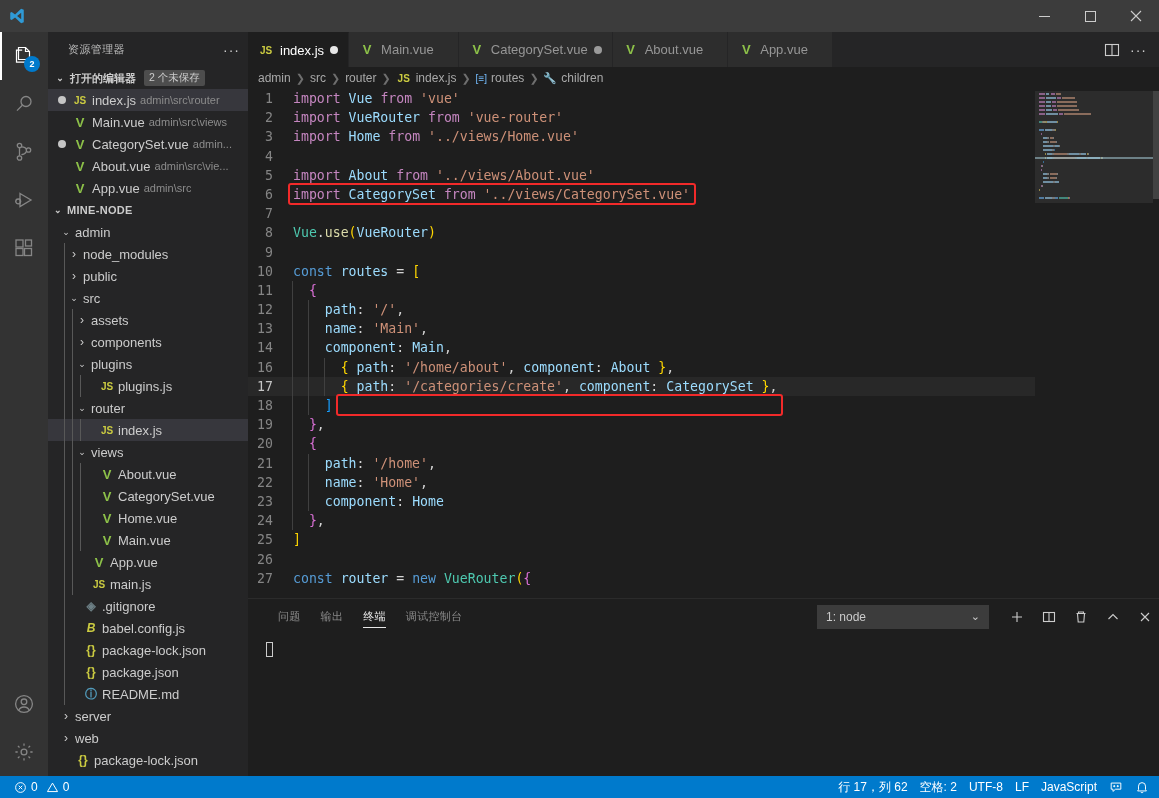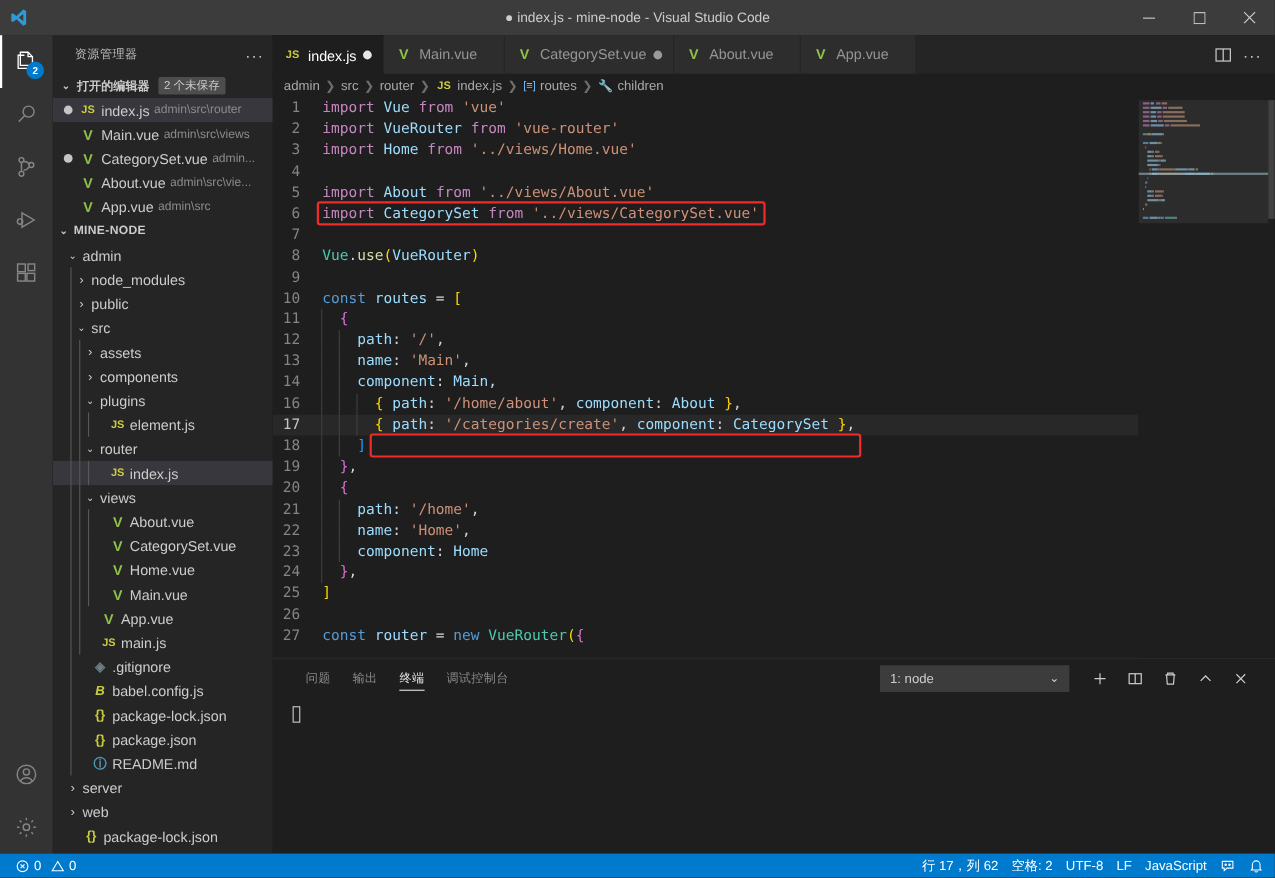--- a/index.html
+++ b/index.html
@@ -176,21 +176,21 @@
   }
   .panel-head { height:35px; display:flex; align-items:center; padding-left:20px; gap:0;justify-content:center; }
   .ptab {
     font-size:11px; color:#8a8a8a; padding:0 10px; height:35px; display:flex;
     align-items:center; position:relative; letter-spacing:.3px;
   }
   .ptab.active { color:#e7e7e7; }
   .ptab.active::after {
     content:""; position:absolute; left:10px; right:10px; bottom:6px; height:1px; background:#e7e7e7;
   }
-  .panel-actions { margin-left:auto; display:flex; align-items:center; gap:4px; padding-right:17px; }
+  .panel-actions { margin-left:auto; display:flex; align-items:center; gap:4px; padding-right:0; }
   .term-select {
     background:#3c3c3c; color:#cccccc; font-size:12px; height:24px; width:172px;
     display:flex; align-items:center; justify-content:space-between; padding:0 8px;
     border:1px solid #3c3c3c; margin-right:10px;
   }
   .pa-btn { width:28px; height:28px; display:flex; align-items:center; justify-content:center; color:#cccccc; }
   .panel-body { flex:1 1 auto; position:relative; padding:8px 0 0 18px; }
   .term-cursor {
     width:7px; height:15px; border:1px solid #cccccc; display:inline-block;
   }
@@ -210,21 +210,20 @@
 <body>
 
 <div class="app">
 
   <div class="titlebar">
     <div class="vscode-logo">
       <svg width="18" height="18" viewBox="0 0 24 24">
         <path d="M17.5 2.2 9.4 10 4.9 6.6 3 7.6v8.8l1.9 1 4.5-3.4 8.1 7.8 3.5-1.6V3.8l-3.5-1.6zM17.6 7.6v8.8L12.1 12l5.5-4.4z" fill="#2f9ad6"></path>
       </svg>
     </div>
-    <div class="title-center">● index.js - mine-node - Visual Studio Code</div>
     <div class="win-controls">
       <div class="win-btn">
         <svg width="11" height="11" viewBox="0 0 11 11">
             <rect x="0" y="5" width="11" height="1" fill="#cccccc"></rect>
           </svg>
       </div>
       <div class="win-btn">
         <svg width="11" height="11" viewBox="0 0 11 11">
             <rect x="0.5" y="0.5" width="10" height="10" fill="none" stroke="#cccccc"></rect>
           </svg>
@@ -380,21 +379,21 @@
               <div class="guide" style="left: 24px;"></div>
               <span class="arrow">⌄</span>
               <span>plugins</span>
             </div>
             <div class="tree-row" style="padding-left: 36px;">
               <div class="guide" style="left: 16px;"></div>
               <div class="guide" style="left: 24px;"></div>
               <div class="guide" style="left: 32px;"></div>
               <span class="arrow none"></span>
               <span class="fi js">JS</span>
-              <span>element.js</span>
+              <span>plugins.js</span>
             </div>
             <div class="tree-row" style="padding-left: 28px;">
               <div class="guide" style="left: 16px;"></div>
               <div class="guide" style="left: 24px;"></div>
               <span class="arrow">⌄</span>
               <span>router</span>
             </div>
             <div class="tree-row selected" style="padding-left: 36px;">
               <div class="guide" style="left: 16px;"></div>
               <div class="guide" style="left: 24px;"></div>

